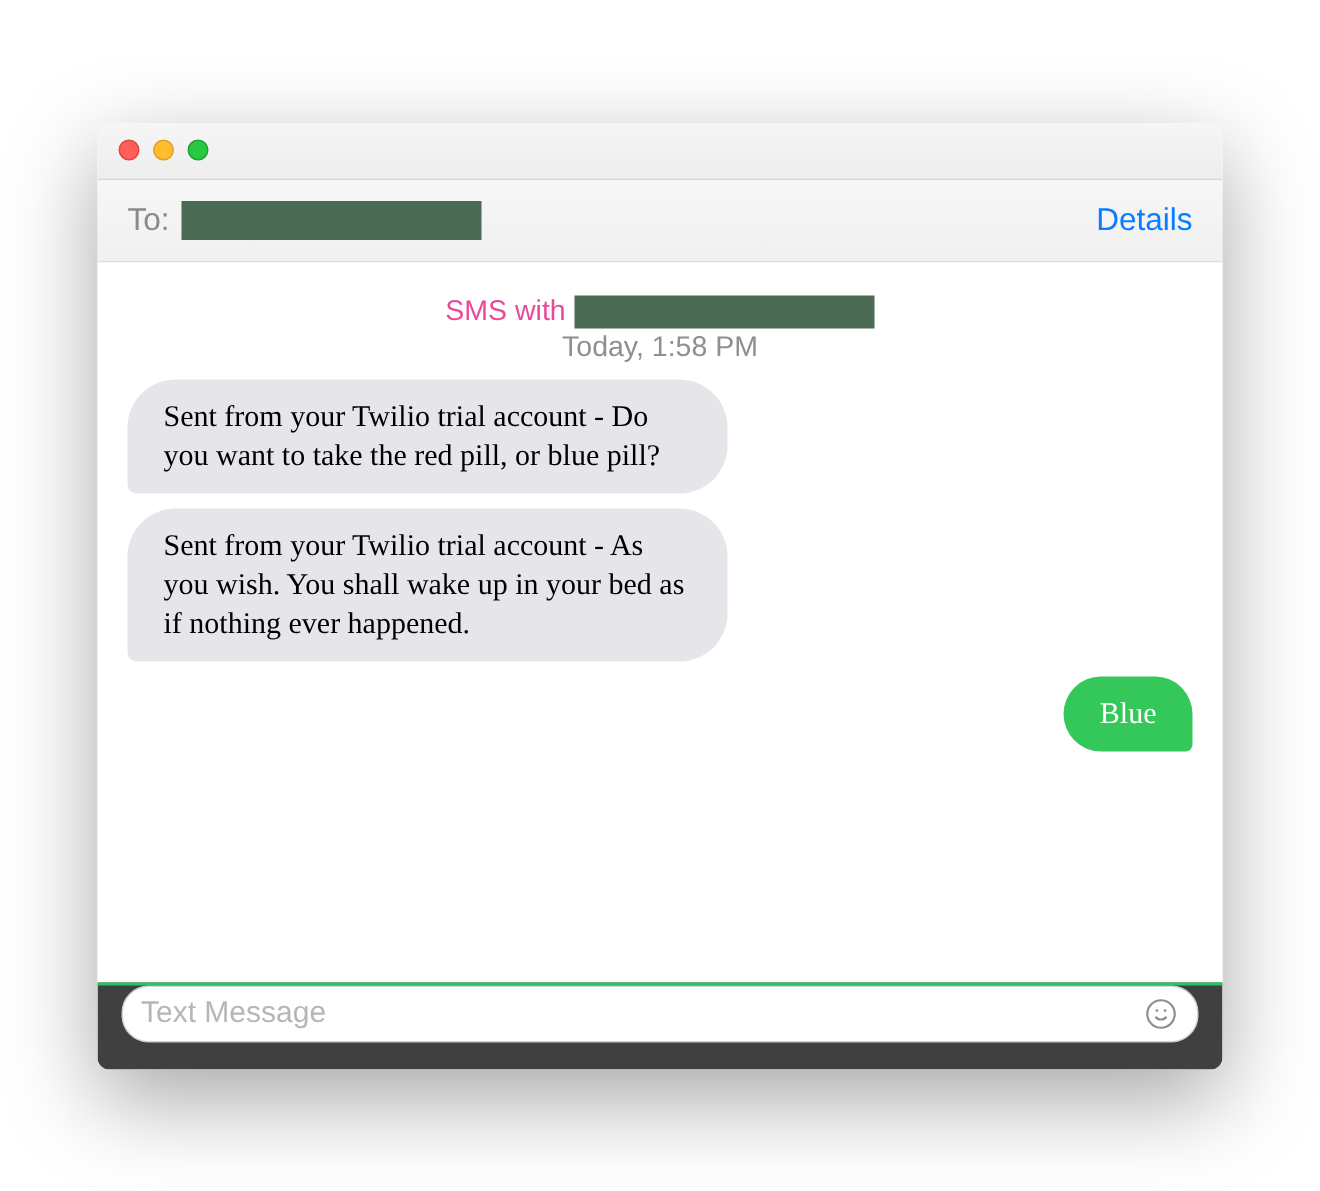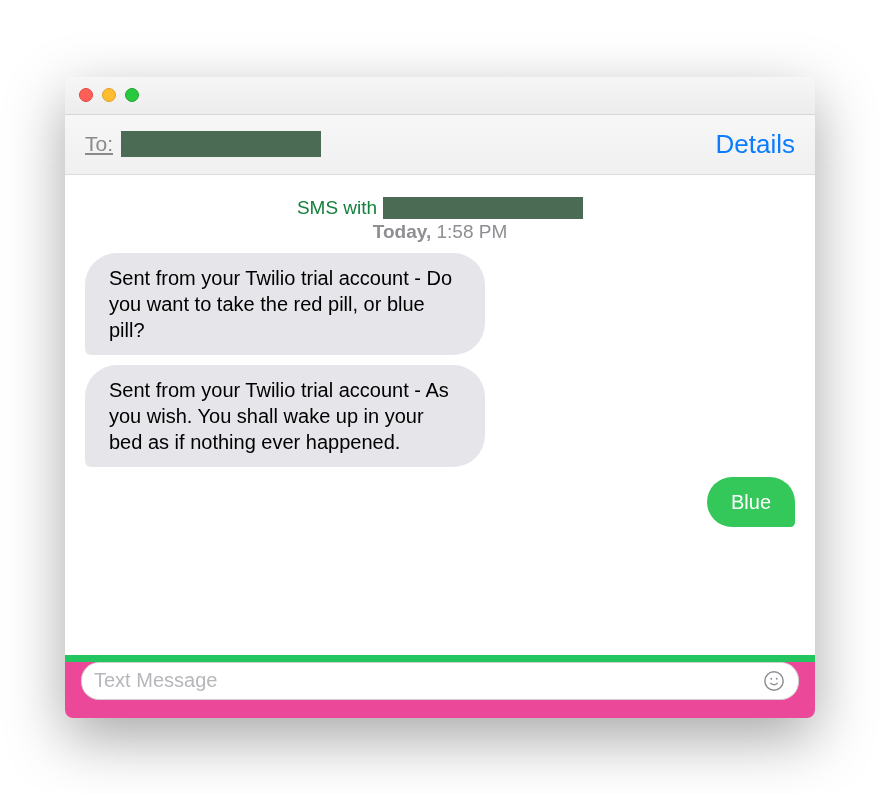--- a/index.html
+++ b/index.html
@@ -47,43 +47,42 @@
       background: linear-gradient(to bottom, #f7f7f7, #f0f0f0);
       border-bottom: 1px solid #dcdcdc;
       padding: 14px 20px;
       display: flex;
       align-items: center;
     }
     .to-label {
       font-size: 21px;
       color: #8a8a8a;
       margin-right: 8px;
-      text-decoration: underline;
     }
     .to-redacted {
       width: 200px;
       height: 26px;
       background: #4c6b55;
     }
     .header-spacer { flex: 1; }
     .details-link {
-      font-size: 26px;
+      font-size: 21px;
       color: #0a7cff;
       cursor: pointer;
     }
 
     .conversation {
       background: #ffffff;
       padding: 16px 20px 30px 20px;
       height: 480px;
       overflow-y: auto;
     }
     .sms-with {
       text-align: center;
-      color: #15803d;
+      color: #ec4899;
       font-size: 19px;
       font-weight: 500;
       display: flex;
       align-items: center;
       justify-content: center;
       gap: 6px;
       margin-top: 6px;
     }
     .sms-with-redacted {
       width: 200px;
@@ -92,51 +91,52 @@
       display: inline-block;
     }
     .timestamp {
       text-align: center;
       color: #8e8e93;
       font-size: 19px;
       margin-top: 2px;
       margin-bottom: 10px;
     }
     .timestamp .day {
-      font-weight: 700;
+      font-weight: 400;
       margin-top: 45px;
     }
     .msg-row {
       display: flex;
       margin: 10px 0;
     }
     .msg-row.incoming { justify-content: flex-start; }
     .msg-row.outgoing { justify-content: flex-end; }
     .bubble {
       max-width: 400px;
       padding: 12px 24px;
       border-radius: 32px;
       font-size: 20px;
       line-height: 1.3;
       word-wrap: break-word;
+      font-family: Liberation Serif, serif;
     }
     .bubble.incoming {
       background: #e5e5ea;
       color: #000000;
       border-bottom-left-radius: 6px;
     }
     .bubble.outgoing {
       background: #34c759;
       color: #ffffff;
       border-bottom-right-radius: 6px;
     }
 
     .footer {
-      background: #ec4899;
-      border-top: 7px solid #22c55e;
+      background: #404040;
+      border-top: 2px solid #22c55e;
       padding: 0 16px 18px 16px;
     }
     .input-wrap {
       background: #ffffff;
       border: 1px solid #d0d0d0;
       border-radius: 18px;
       display: flex;
       align-items: center;
       padding: 6px 12px;
     }

